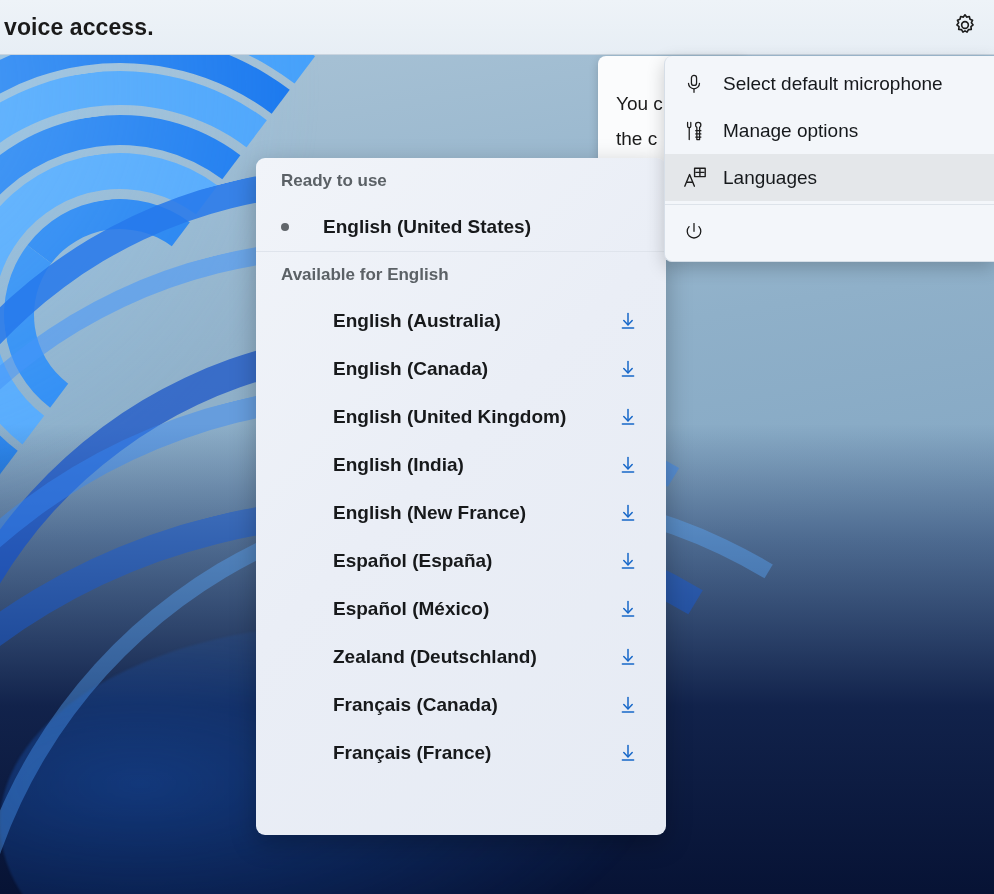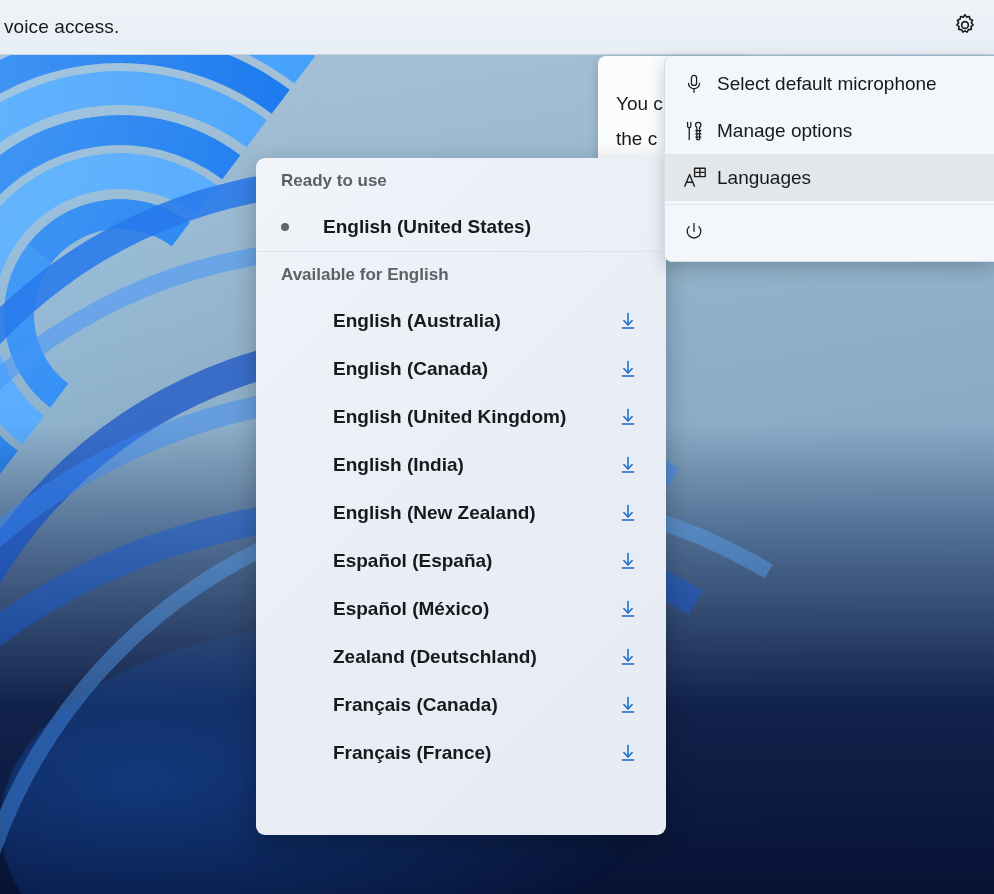--- a/index.html
+++ b/index.html
@@ -55,23 +55,24 @@
   
   #topbar {
     position: absolute; left: 0; top: 0;
     width: 994px; height: 55px;
     background: linear-gradient(180deg,#eef3f8 0%, #e7eef5 100%);
     border-bottom: 1px solid #c9d4df;
     display: flex; align-items: center;
     z-index: 20;
   }
   #topbar .title {
-    font-size: 19px; color: #1a1a1a;
+    font-size: 23px; color: #1a1a1a;
     margin-left: 4px; letter-spacing: .1px;
     white-space: nowrap;
+    font-weight: bold;
   }
   #topbar .spacer { flex: 1; }
   #gearbtn {
     width: 46px; height: 46px; margin-right: 6px;
     display: flex; align-items: center; justify-content: center;
     border-radius: 5px; cursor: pointer;
   }
 
   
   #hintcard {
@@ -117,21 +118,21 @@
     height: 47px; padding-left: 18px;
     cursor: pointer;
     position: relative;
   }
   .mi.sel { background: #e4e7ea; }
   .mi .micon {
     width: 34px; display: flex; align-items: center; justify-content: flex-start;
     color: #1d1d1d;
   }
   .mi .mlabel {
-    font-size: 19px; color: #16191c; white-space: nowrap;
+    font-size: 19px; color: #16191c; margin-left: 6px; white-space: nowrap;
   }
   .mdiv {
     height: 1px; background: #dde3ea; margin: 3px 0 3px 0;
   }
 
   
   #langpanel {
     position: absolute;
     left: 256px; top: 158px;
     width: 410px; height: 677px;
@@ -273,21 +274,21 @@
         <span class="lname">English (India)</span>
         <span class="dlicon">
           <svg width="20" height="20" viewBox="0 0 20 20" fill="none" stroke="#1667c8" stroke-width="1.5" stroke-linecap="round">
               <path d="M10 2.5v11"></path>
               <path d="M5.8 9.6L10 13.9l4.2-4.3"></path>
               <path d="M4.4 17h11.2"></path>
             </svg>
         </span>
       </div>
       <div class="lrow dl">
-        <span class="lname">English (New Zealand)</span>
+        <span class="lname">English (New France)</span>
         <span class="dlicon">
           <svg width="20" height="20" viewBox="0 0 20 20" fill="none" stroke="#1667c8" stroke-width="1.5" stroke-linecap="round">
               <path d="M10 2.5v11"></path>
               <path d="M5.8 9.6L10 13.9l4.2-4.3"></path>
               <path d="M4.4 17h11.2"></path>
             </svg>
         </span>
       </div>
       <div class="lrow dl">
         <span class="lname">Español (España)</span>

